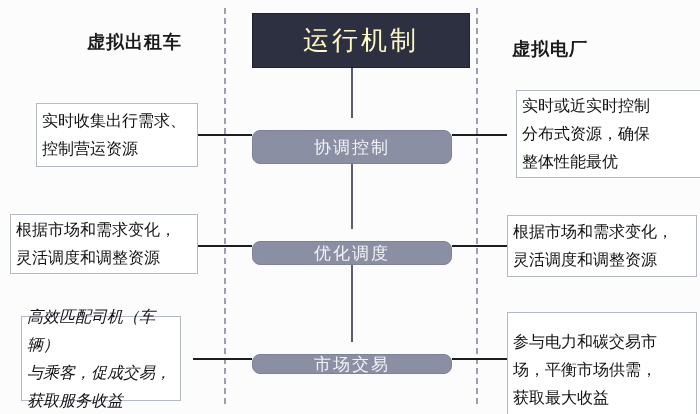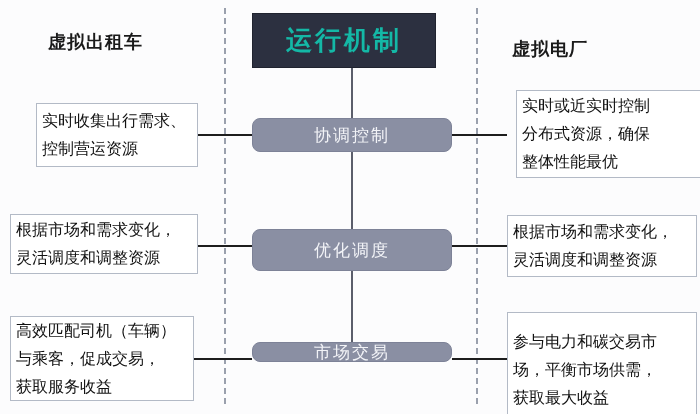--- a/index.html
+++ b/index.html
@@ -25,71 +25,72 @@
   .divider.right { left: 476px; }
 
   .col-header {
     position: absolute;
     font-size: 18px;
     font-weight: bold;
     color: #1a1a1a;
     letter-spacing: 1px;
     white-space: nowrap;
   }
-  .col-header.left  { left: 48px;  top: 30px; width: 150px; text-align: left; }
+  .col-header.left  { left: 32px;  top: 30px; width: 150px; text-align: right; }
   .col-header.right { left: 512px; top: 37px; }
 
   .title-box {
     position: absolute;
     left: 252px; top: 13px;
-    width: 184px; height: 55px;
+    width: 218px; height: 55px;
     background: #2c3040;
     border: 1px solid #20232f;
-    color: #14b8a6;
+    color: #fef9c3;
     font-size: 26px;
-    font-weight: bold;
+    font-weight: normal;
     letter-spacing: 3px;
     display: flex;
     align-items: center;
     justify-content: center;
   }
 
   .mech-box {
     position: absolute;
     left: 252px;
     width: 200px;
     background: #8a8fa3;
     border: 1px solid #7d8297;
     border-radius: 8px;
     color: #f2f3f7;
     font-size: 17px;
     letter-spacing: 2px;
     display: flex;
     align-items: center;
     justify-content: center;
+    margin-top: 12px;
   }
   .mech-box.r1 { top: 118px; height: 34px; }
-  .mech-box.r2 { top: 229px; height: 42px; }
+  .mech-box.r2 { top: 229px; height: 24px; }
   .mech-box.r3 { top: 342px; height: 20px; }
 
   .note-box {
     position: absolute;
     background: #ffffff;
     border: 1px solid #b3bac6;
     color: #111111;
     font-size: 16px;
     line-height: 28px;
     white-space: pre-line;
     display: flex;
     align-items: center;
     padding: 1px 5px;
   }
   .note-box.l1 { left: 36px;  top: 103px; width: 162px; height: 64px; }
   .note-box.l2 { left: 10px;  top: 214px; width: 188px; height: 60px; }
-  .note-box.l3 { left: 10px;  top: 316px; width: 184px; height: 85px; }
+  .note-box.l3 { left: 21px;  top: 316px; width: 160px; height: 85px; font-style: italic; }
   .note-box.rr1 { left: 516px; top: 90px;  width: 188px; height: 88px; }
   .note-box.rr2 { left: 507px; top: 215px; width: 190px; height: 62px; }
   .note-box.rr3 { left: 507px; top: 312px; width: 190px; height: 116px; }
 
   .vline {
     position: absolute;
     left: 351px;
     width: 2px;
     background: #5b5e6b;
   }

